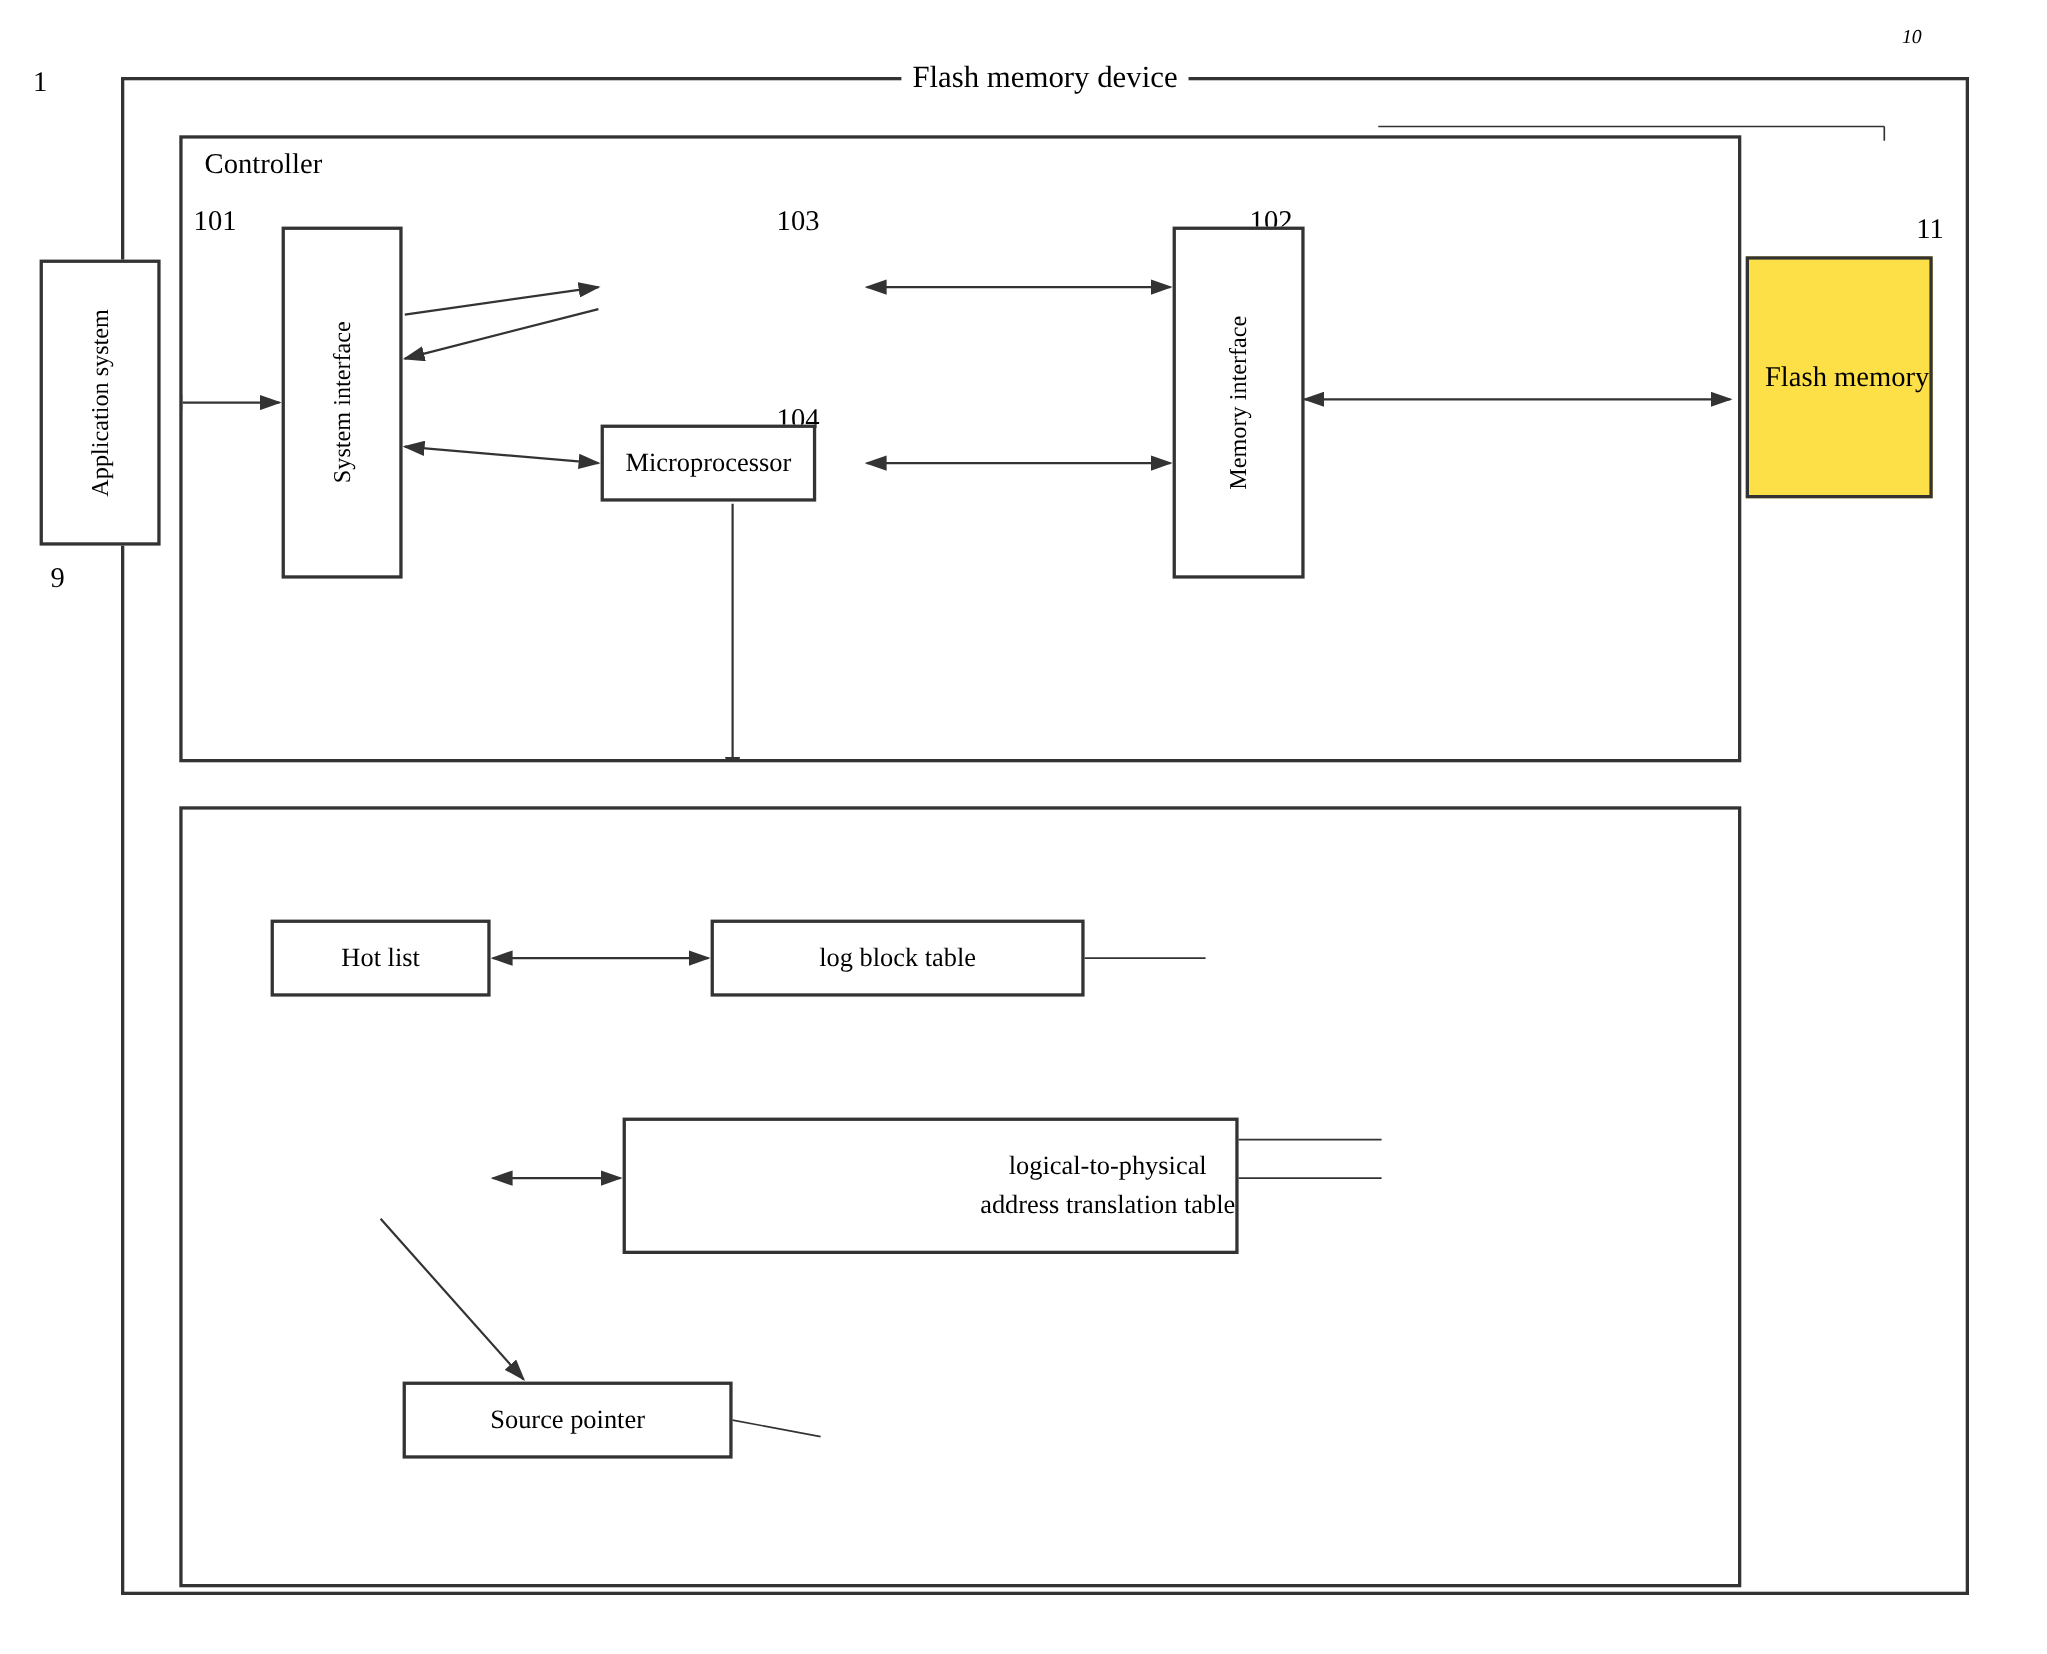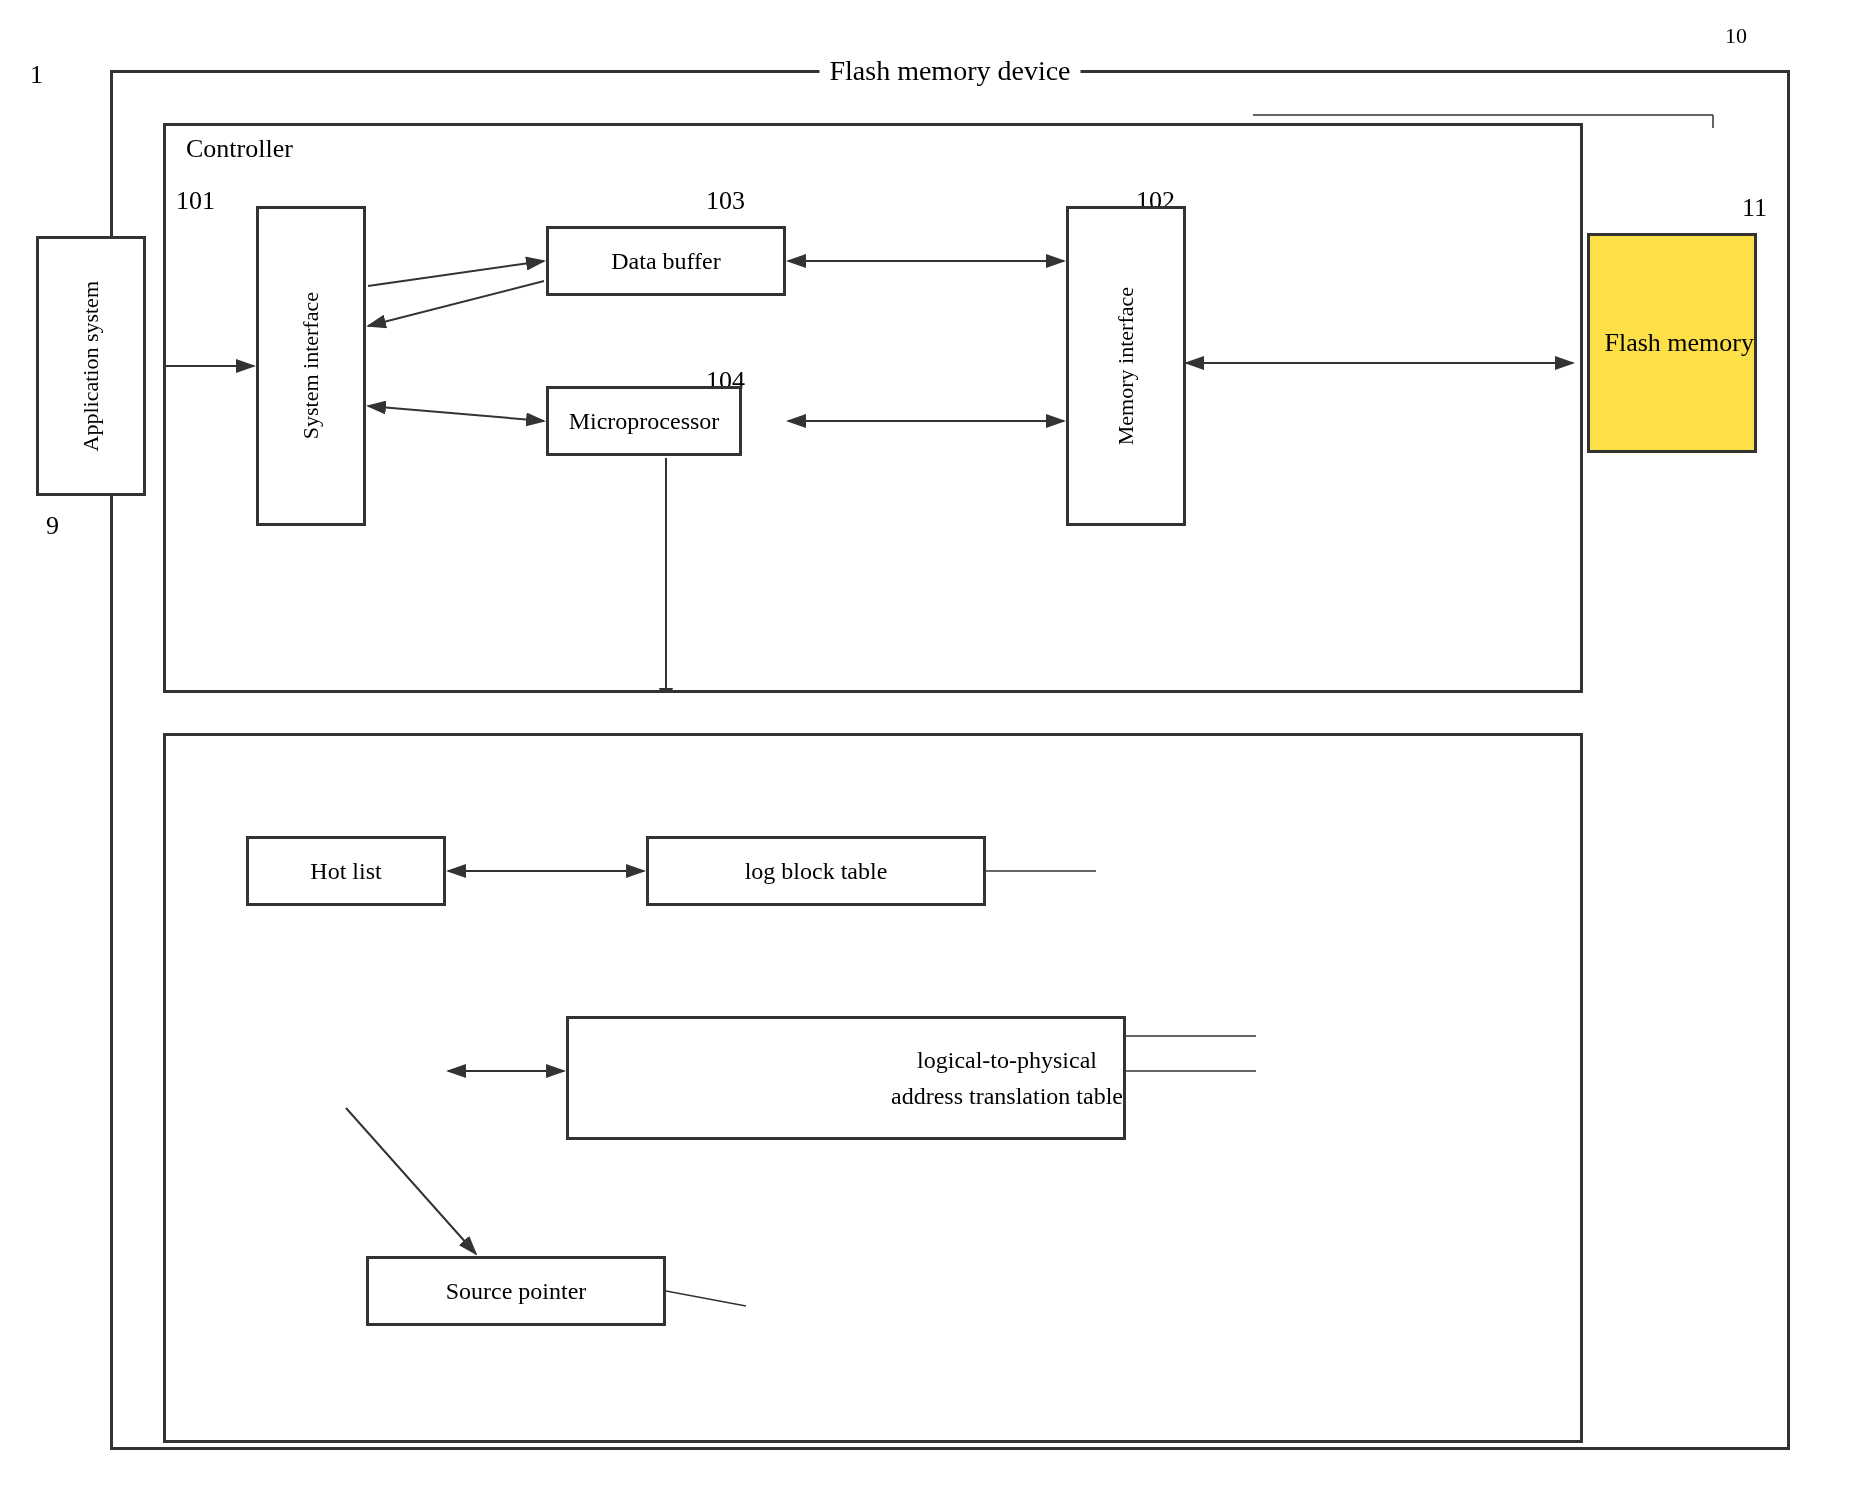--- a/index.html
+++ b/index.html
@@ -362,21 +362,21 @@
 </head>
 <body>
 
 <div class="diagram-root">
 
   <div class="ref-1">1</div>
 
   <div class="flash-device-box">
     <span class="flash-device-label">Flash memory device</span>
 
-    <div style="position:absolute; top:-50px; right:40px; font-size:22px;">10</div>
+    <div style="position:absolute; top:-50px; right:40px; font-size:18px;font-style:italic;">10</div>
 
     <div class="ref-11">11</div>
 
     <div class="flash-memory-box">
       <span class="flash-memory-text">
         <span>Flash memory</span>
       </span>
     </div>
 
     <div class="controller-box">
@@ -389,23 +389,20 @@
       </div>
 
       <div class="ref-9">9</div>
 
       <div class="sys-interface-box">
         <span class="sys-interface-text">System interface</span>
       </div>
 
       <div class="ref-103">103</div>
 
-      <div class="data-buffer-box">
-        <span class="data-buffer-text">Data buffer</span>
-      </div>
 
       <div class="ref-104">104</div>
 
       <div class="microprocessor-box">
         <span class="microprocessor-text">Microprocessor</span>
       </div>
 
       <div class="ref-102">102</div>
 
       <div class="mem-interface-box">

